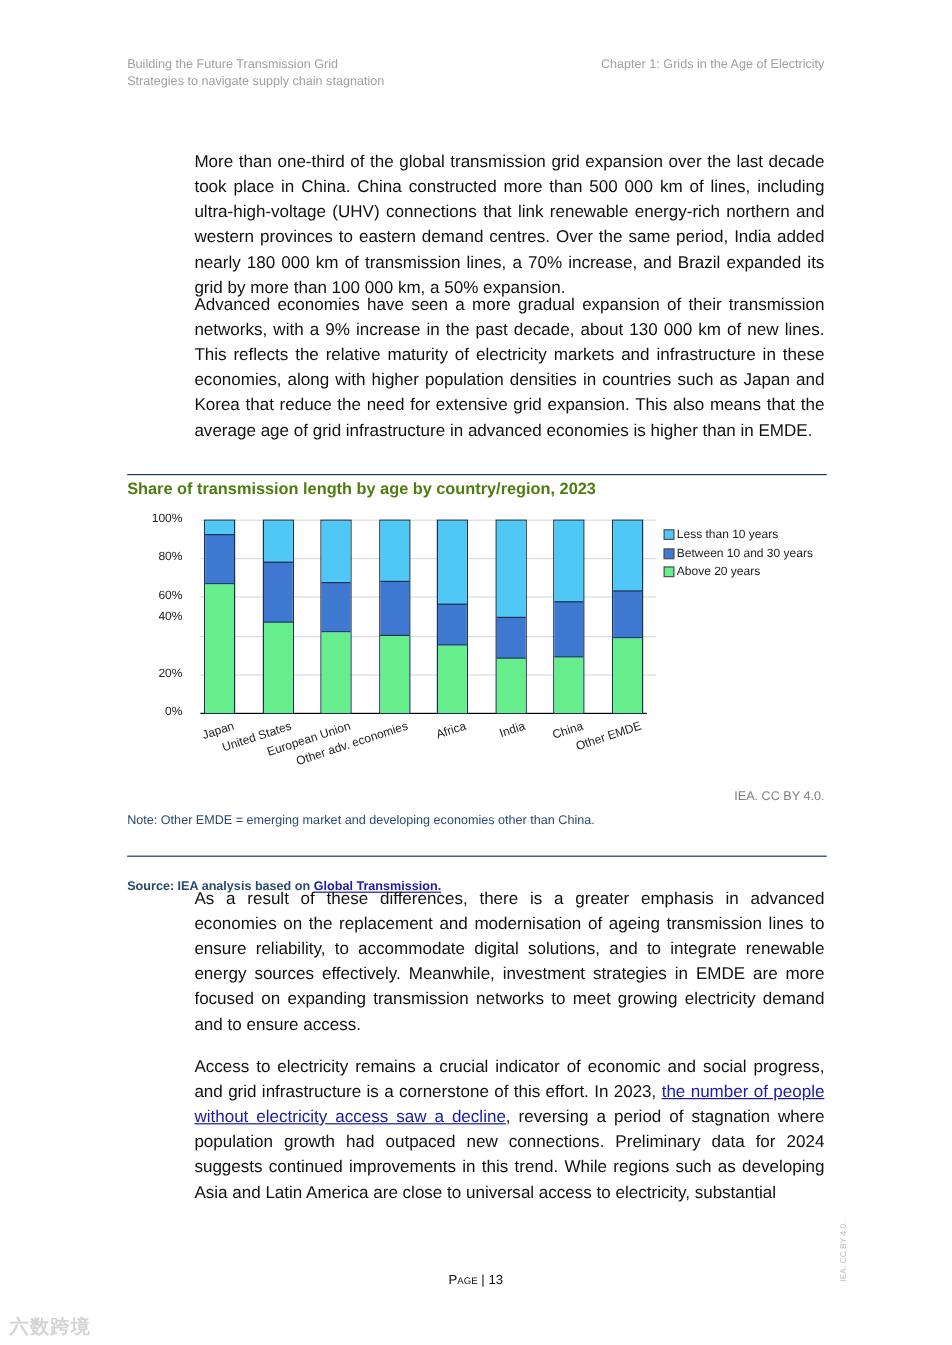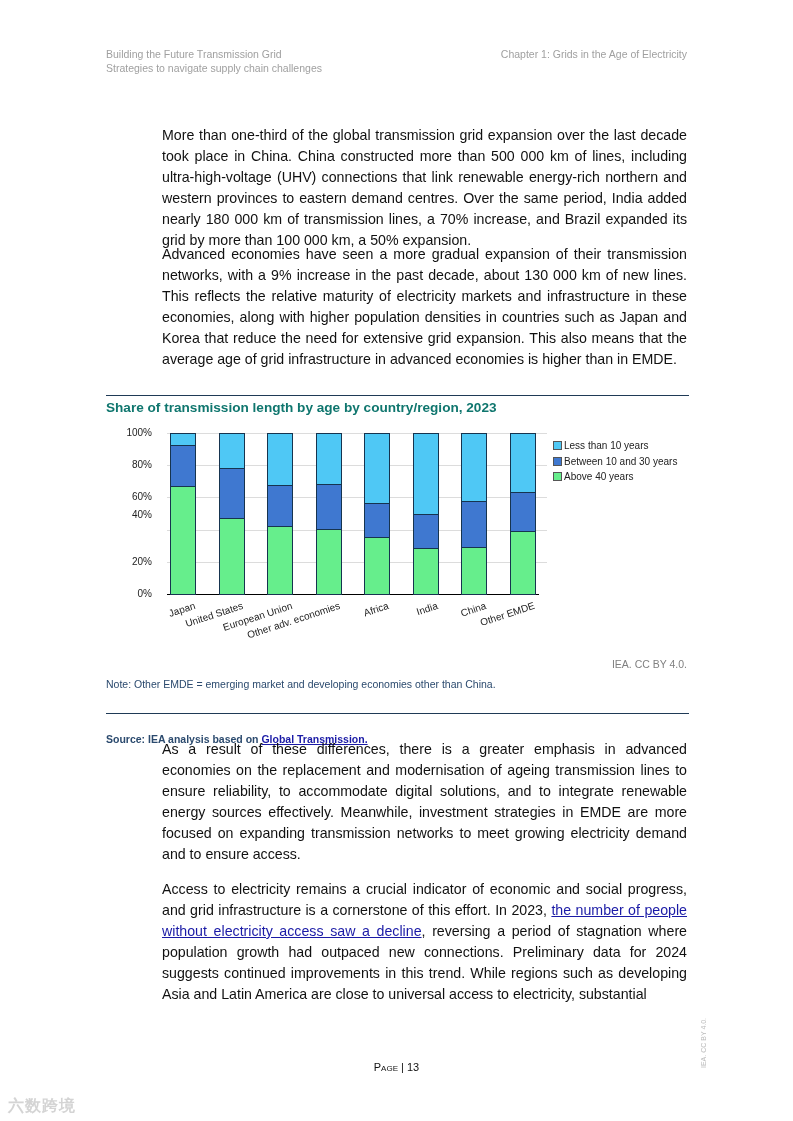--- a/index.html
+++ b/index.html
@@ -3,21 +3,21 @@
 <meta charset="utf-8">
 <style>
   html, body { margin:0; padding:0; background:#ffffff; }
   body { width:793px; height:1121px; position:relative; overflow:hidden; font-family:"Liberation Sans", sans-serif; color:#000; }
   .hdr { position:absolute; top:47px; font-size:10.5px; color:#a0a0a0; line-height:14px; }
   .hdr-left { left:106px; }
   .hdr-right { right:106px; text-align:right; }
   .para { position:absolute; left:162px; width:525px; font-size:14.2px; line-height:21px; text-align:justify; color:#111; margin:0; }
   .para a { color:#1a1aa6; text-decoration:underline; }
   .rule { position:absolute; left:106px; width:583px; height:1px; background:#1f3a56; }
-  .chart-title { position:absolute; left:106px; top:400px; font-size:13.6px; font-weight:bold; color:#0f766e; }
+  .chart-title { position:absolute; left:106px; top:400px; font-size:13.6px; font-weight:bold; color:#4d7c0f; }
   .chart { position:absolute; left:106px; top:425px; width:420px; height:230px; }
   .ylab { position:absolute; left:0; width:46px; text-align:right; font-size:10px; color:#222; }
   .grid { position:absolute; left:61px; width:478px; height:1px; background:#dcdcdc; }
   .axis { position:absolute; left:61px; top:169px; width:478px; height:1px; background:#000; }
   .bar { position:absolute; width:26px; border:1px solid #16344f; box-sizing:border-box; display:flex; flex-direction:column; }
   .seg { width:100%; box-sizing:border-box; }
   .seg.less { background:#4fc8f5; }
   .seg.mid { background:#3f78d0; border-top:1.5px solid #16344f; border-bottom:1.5px solid #16344f; }
   .seg.old { background:#66ee8c; }
   .xlab { position:absolute; font-size:10px; color:#222; transform-origin:right top; white-space:nowrap; }
@@ -30,21 +30,21 @@
   .footer { position:absolute; top:1061px; left:0; width:793px; text-align:center; font-size:11px; color:#111; }
   .footer .sc { font-variant:small-caps; }
   .side { position:absolute; left:700px; top:1068px; font-size:7px; color:#bbb; transform:rotate(-90deg); transform-origin:left top; white-space:nowrap; }
   .wm { position:absolute; left:8px; top:1096px; font-size:16px; color:#d4d4d4; font-weight:bold; letter-spacing:1px; }
 </style>
 </head>
 <body>
 
 <div class="hdr hdr-left">
   <div>Building the Future Transmission Grid</div>
-  <div>Strategies to navigate supply chain challenges</div>
+  <div>Strategies to navigate supply chain stagnation</div>
 </div>
 <div class="hdr hdr-right">Chapter 1: Grids in the Age of Electricity</div>
 
 <p class="para" style="top:125px;">More than one-third of the global transmission grid expansion over the last decade took place in China. China constructed more than 500 000 km of lines, including ultra-high-voltage (UHV) connections that link renewable energy-rich northern and western provinces to eastern demand centres. Over the same period, India added nearly 180 000 km of transmission lines, a 70% increase, and Brazil expanded its grid by more than 100 000 km, a 50% expansion.</p>
 <p class="para" style="top:244px;">Advanced economies have seen a more gradual expansion of their transmission networks, with a 9% increase in the past decade, about 130 000 km of new lines. This reflects the relative maturity of electricity markets and infrastructure in these economies, along with higher population densities in countries such as Japan and Korea that reduce the need for extensive grid expansion. This also means that the average age of grid infrastructure in advanced economies is higher than in EMDE.</p>
 
 <div class="rule" style="top:395px;"></div>
 <div class="chart-title">Share of transmission length by age by country/region, 2023</div>
 
 <div class="chart" id="chart">
@@ -114,21 +114,21 @@
     <div class="item">
       <span class="sw" style="background: rgb(79, 200, 245);"></span>
       <span>Less than 10 years</span>
     </div>
     <div class="item">
       <span class="sw" style="background: rgb(63, 120, 208);"></span>
       <span>Between 10 and 30 years</span>
     </div>
     <div class="item">
       <span class="sw" style="background: rgb(102, 238, 140);"></span>
-      <span>Above 40 years</span>
+      <span>Above 20 years</span>
     </div>
   </div>
 
 <div class="credit">IEA. CC BY 4.0.</div>
 <div class="note" style="top:677px;text-align:right;">Note: Other EMDE = emerging market and developing economies other than China.</div>
 <div class="note" style="top:732px;font-weight:bold;">
   <span>Source: IEA analysis based on </span><a>Global Transmission.</a>
 </div>
 <div class="rule" style="top:713px;"></div>
 

